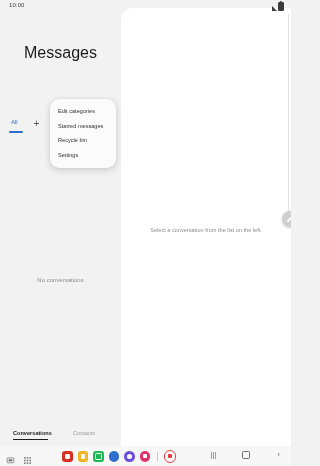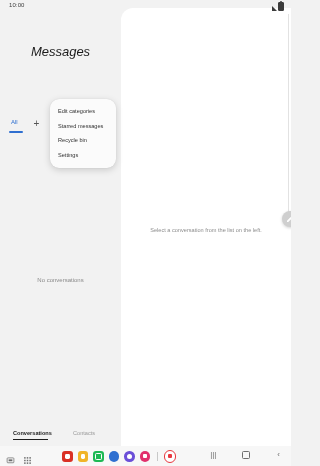--- a/index.html
+++ b/index.html
@@ -72,23 +72,22 @@
     left: 0; top: 0;
     width: 121px;
     height: 446px;
     background: #f2f2f2;
   }
   #page-title {
     position: absolute;
     left: 0; top: 44px;
     width: 121px;
     text-align: center;
-    font-size: 13px;
+    font-size: 16px;
     color: #1c1c1c;
-    font-style: italic;
   }
   #filter-row {
     position: absolute;
     left: 0; top: 119px;
     width: 121px;
     height: 16px;
   }
   #tab-all {
     position: absolute;
     left: 11px; top: 0px;

